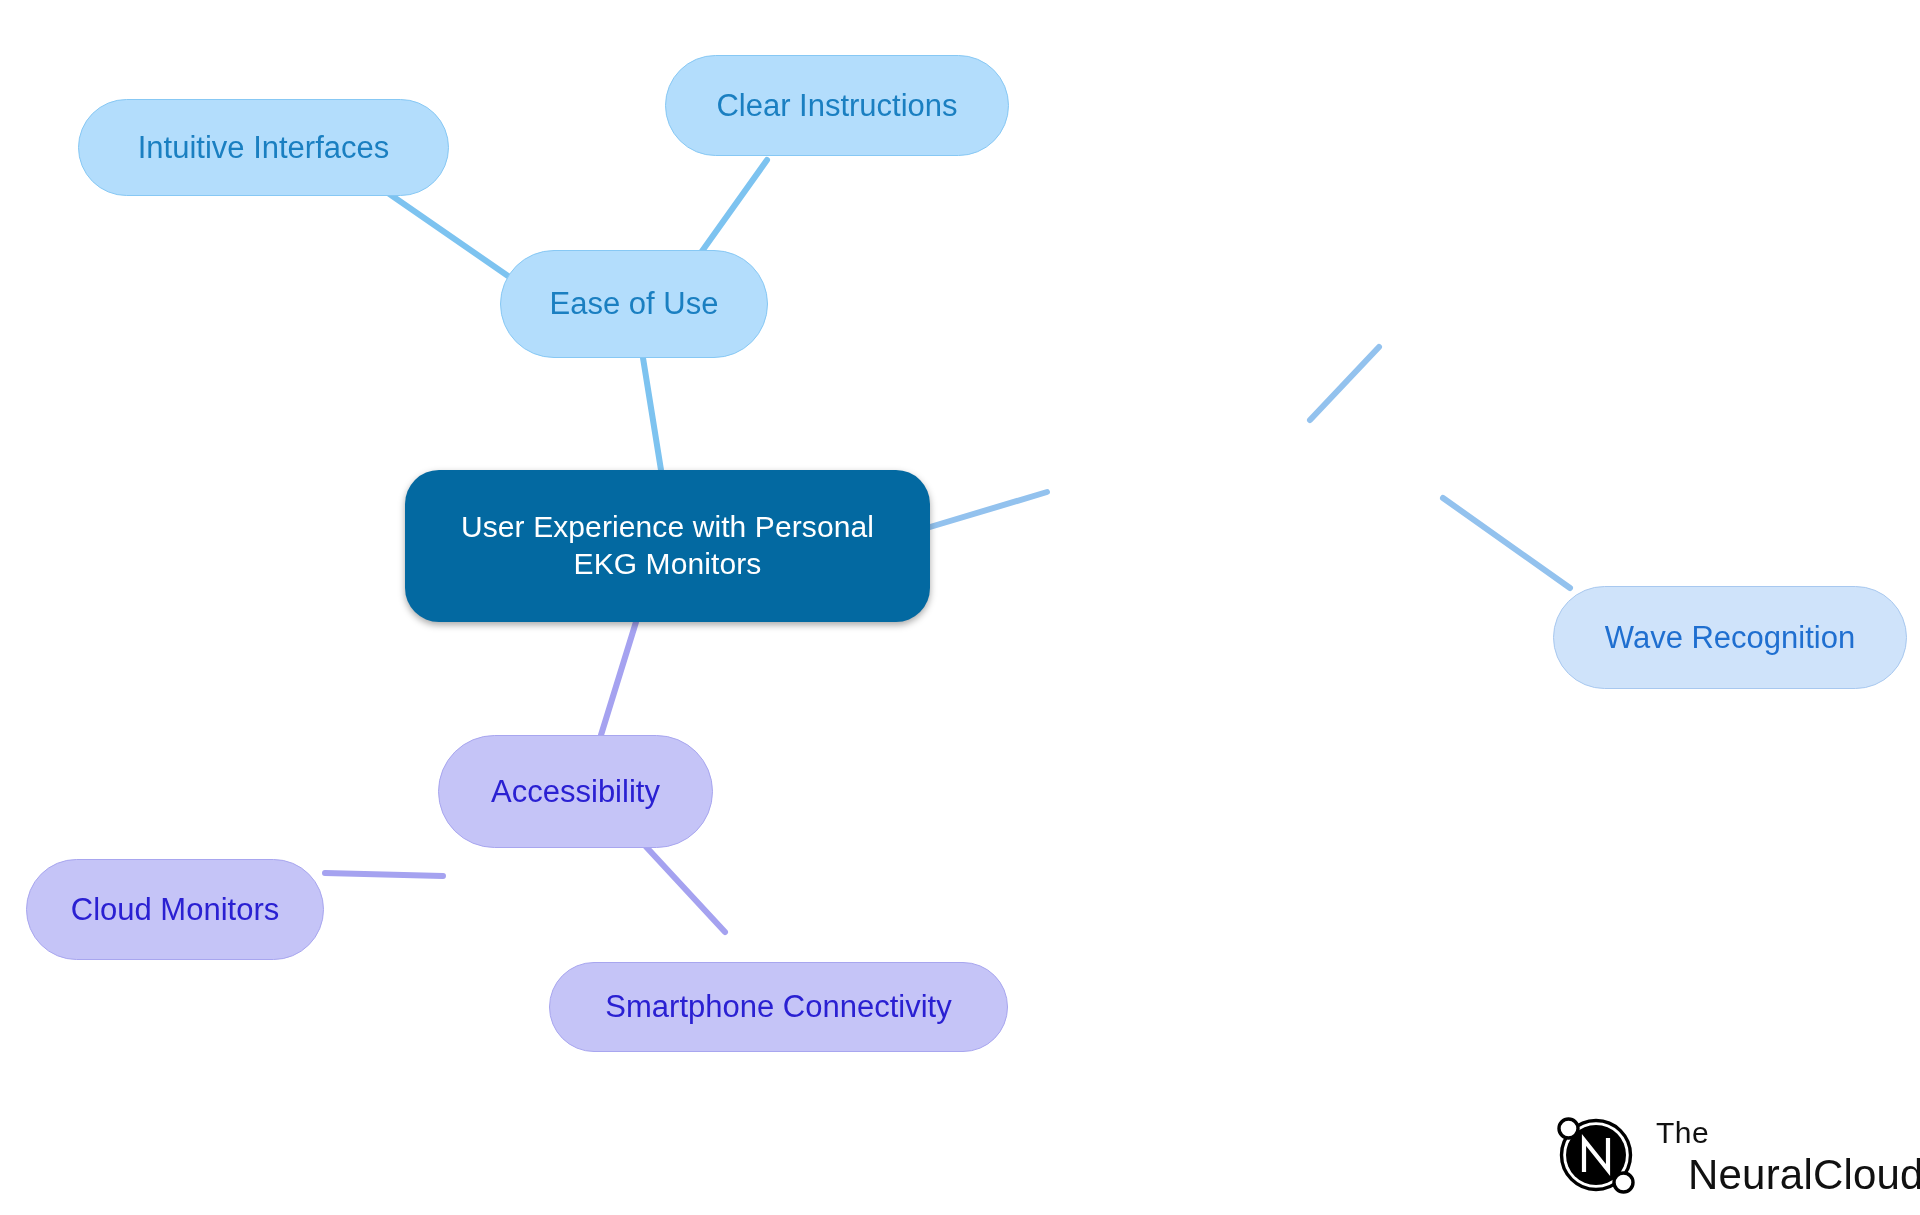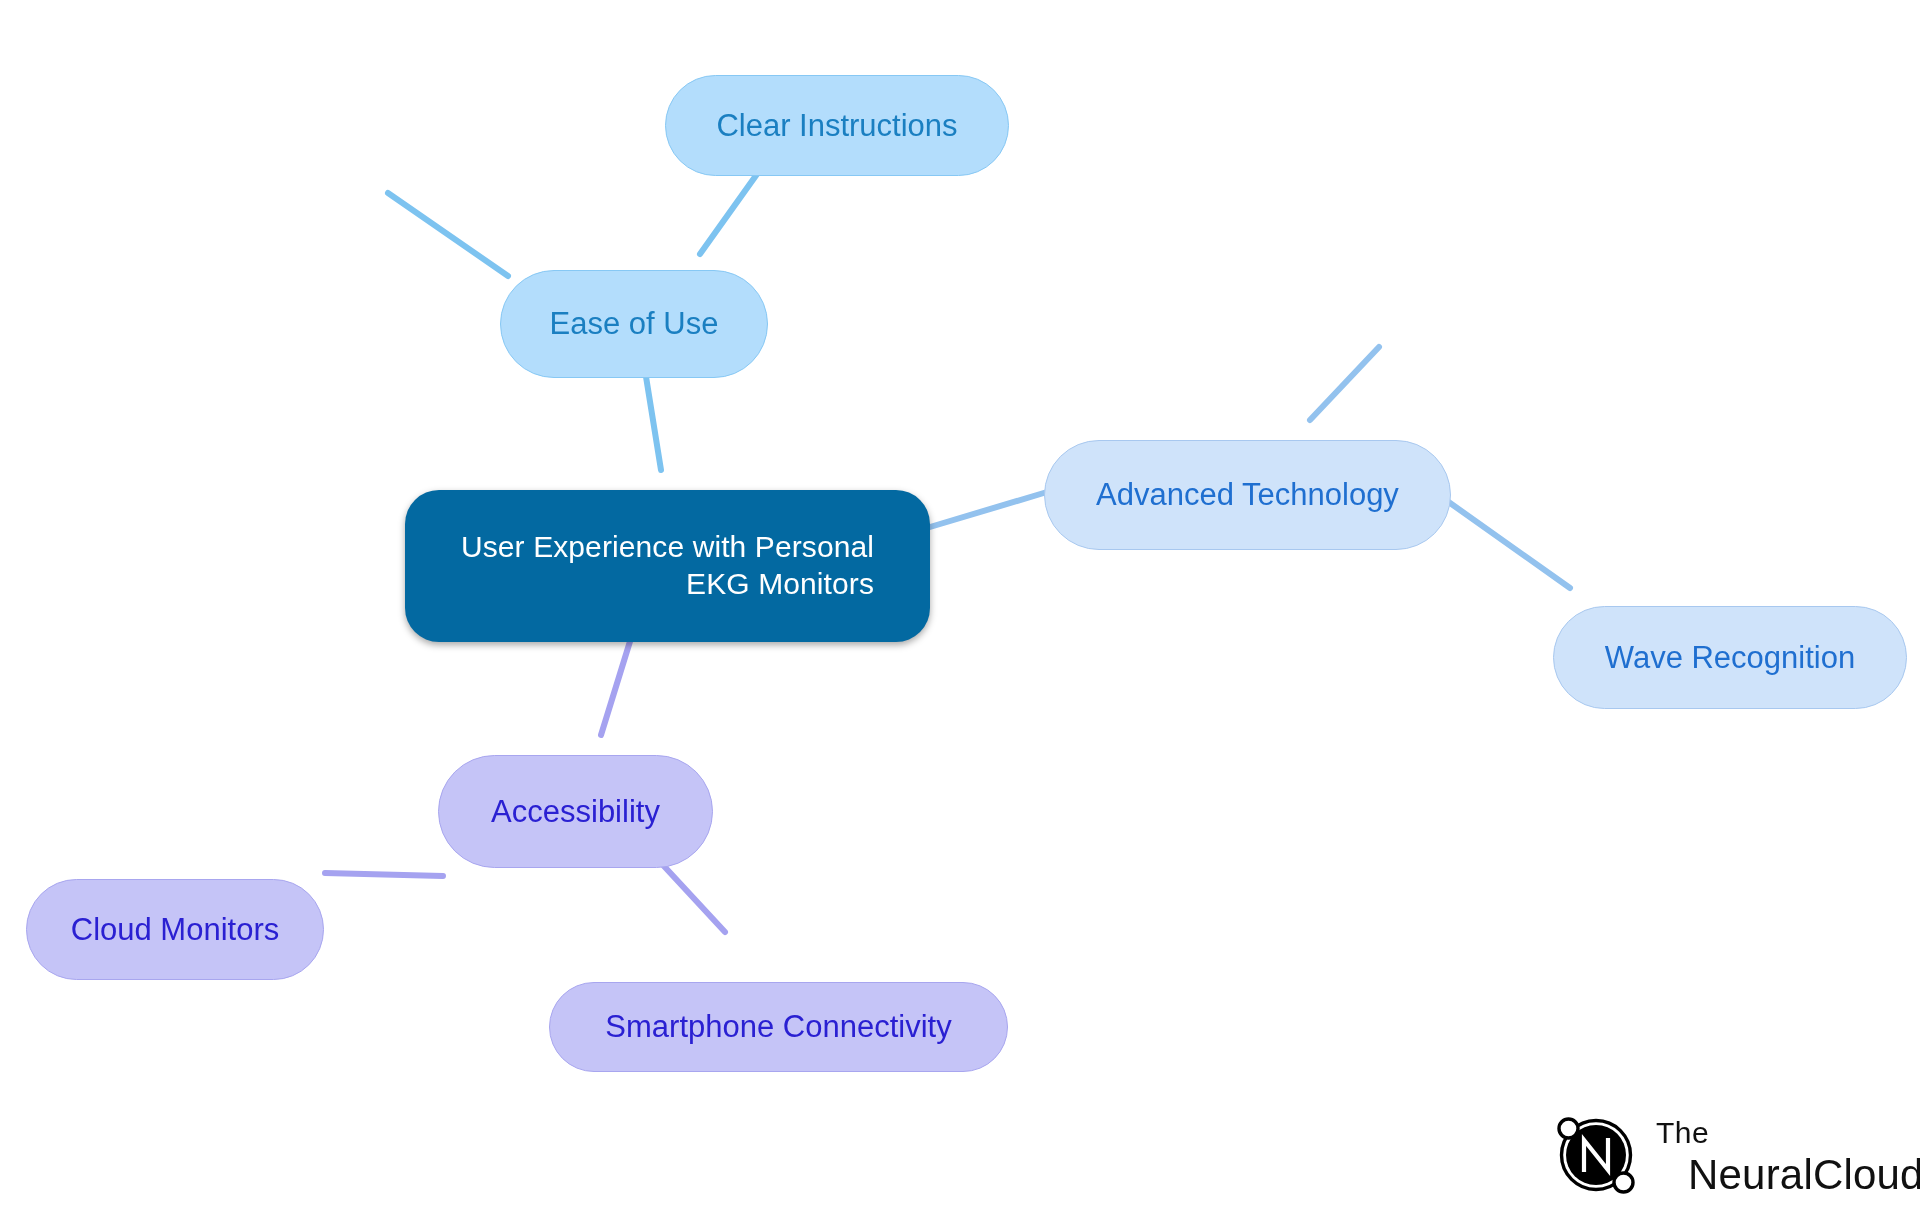--- a/index.html
+++ b/index.html
@@ -28,25 +28,24 @@
     width: 1920px;
     height: 1215px;
     pointer-events: none;
   }
   .node {
     position: absolute;
     box-sizing: border-box;
     display: flex;
     align-items: center;
     justify-content: center;
-    text-align: right;
+    text-align: center;
     border-radius: 999px;
     white-space: pre-line;
     line-height: 1.22;
-    margin-top: 20px;
   }
   .node-root {
     background: #0369a1;
     color: #ffffff;
     font-size: 30px;
     border-radius: 34px;
     box-shadow: 0 3px 7px rgba(0,0,0,0.34);
     padding: 0 34px;
     letter-spacing: 0.1px;
   }
@@ -112,24 +111,24 @@
     <line x1="636" y1="622" x2="601" y2="735" stroke="#a5a2f0" stroke-width="6" stroke-linecap="round"></line>
     <line x1="443" y1="876" x2="325" y2="873" stroke="#a5a2f0" stroke-width="6" stroke-linecap="round"></line>
     <line x1="637" y1="837" x2="725" y2="932" stroke="#a5a2f0" stroke-width="6" stroke-linecap="round"></line>
   </svg>
 
   <div class="node node-root" style="left:405px; top:470px; width:525px; height:152px;">User Experience with Personal
 EKG Monitors</div>
 
   <div class="node node-blue" style="left:500px; top:250px; width:268px; height:108px;">Ease of Use</div>
 
+  <div class="node node-blue" style="left:78px; top:99px; width:371px; height:97px;">Intuitive Interfaces</div>
 
   <div class="node node-blue" style="left:665px; top:55px; width:344px; height:101px;">Clear Instructions</div>
 
-  <div class="node node-paleblue" style="left:1044px; top:420px; width:407px; height:110px;">Advanced Technology</div>
 
 
   <div class="node node-paleblue" style="left:1553px; top:586px; width:354px; height:103px;">Wave Recognition</div>
 
   <div class="node node-purple" style="left:438px; top:735px; width:275px; height:113px;">Accessibility</div>
 
   <div class="node node-purple" style="left:26px; top:859px; width:298px; height:101px;">Cloud Monitors</div>
 
   <div class="node node-purple" style="left:549px; top:962px; width:459px; height:90px;">Smartphone Connectivity</div>
 

